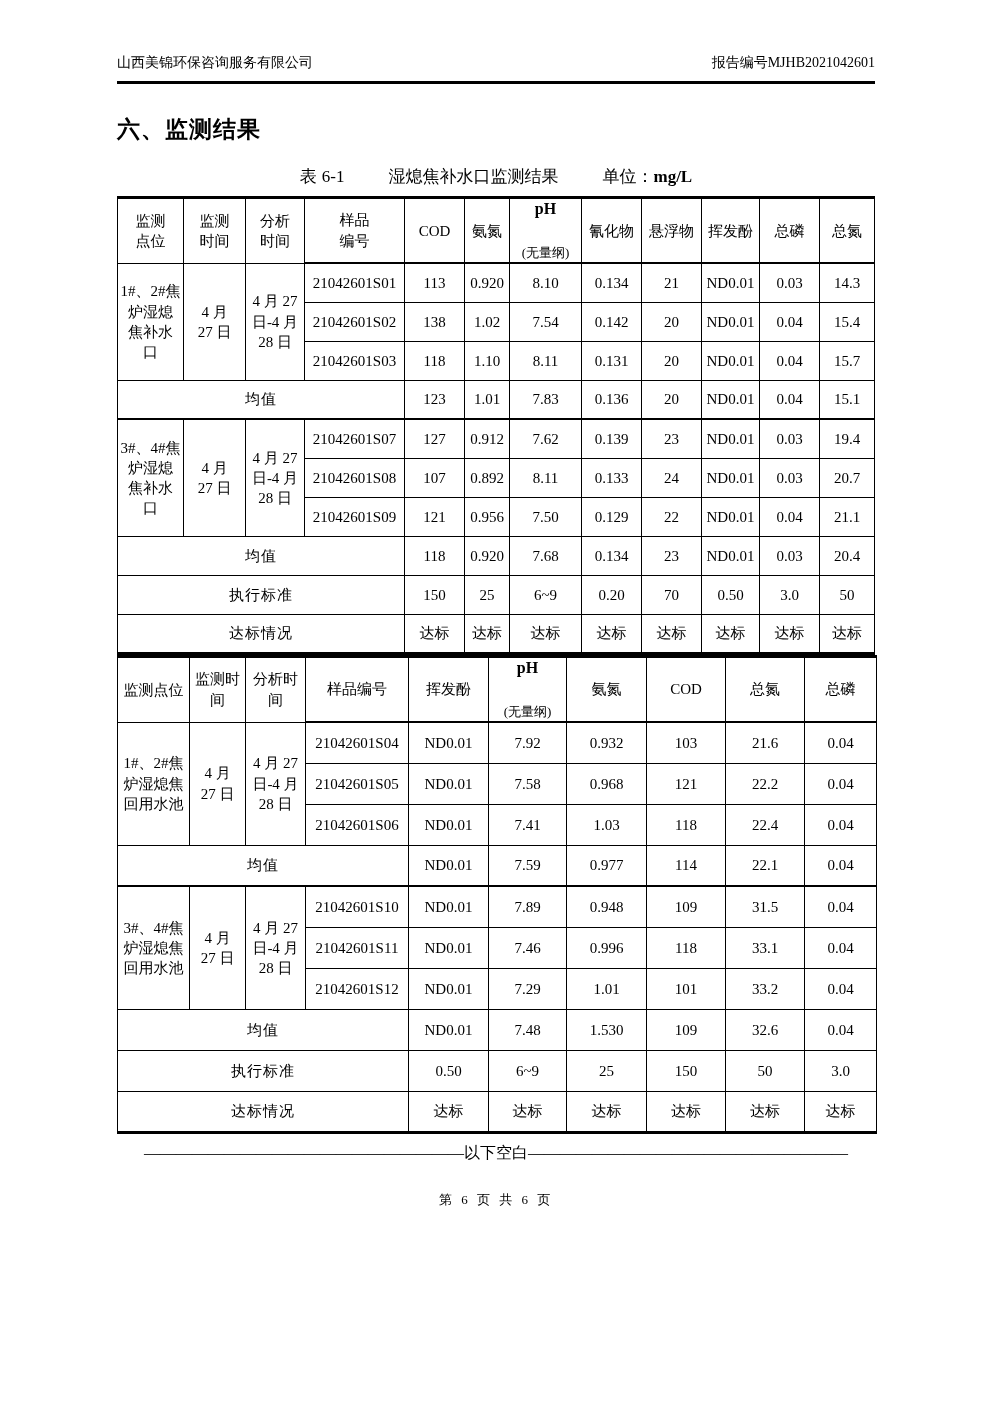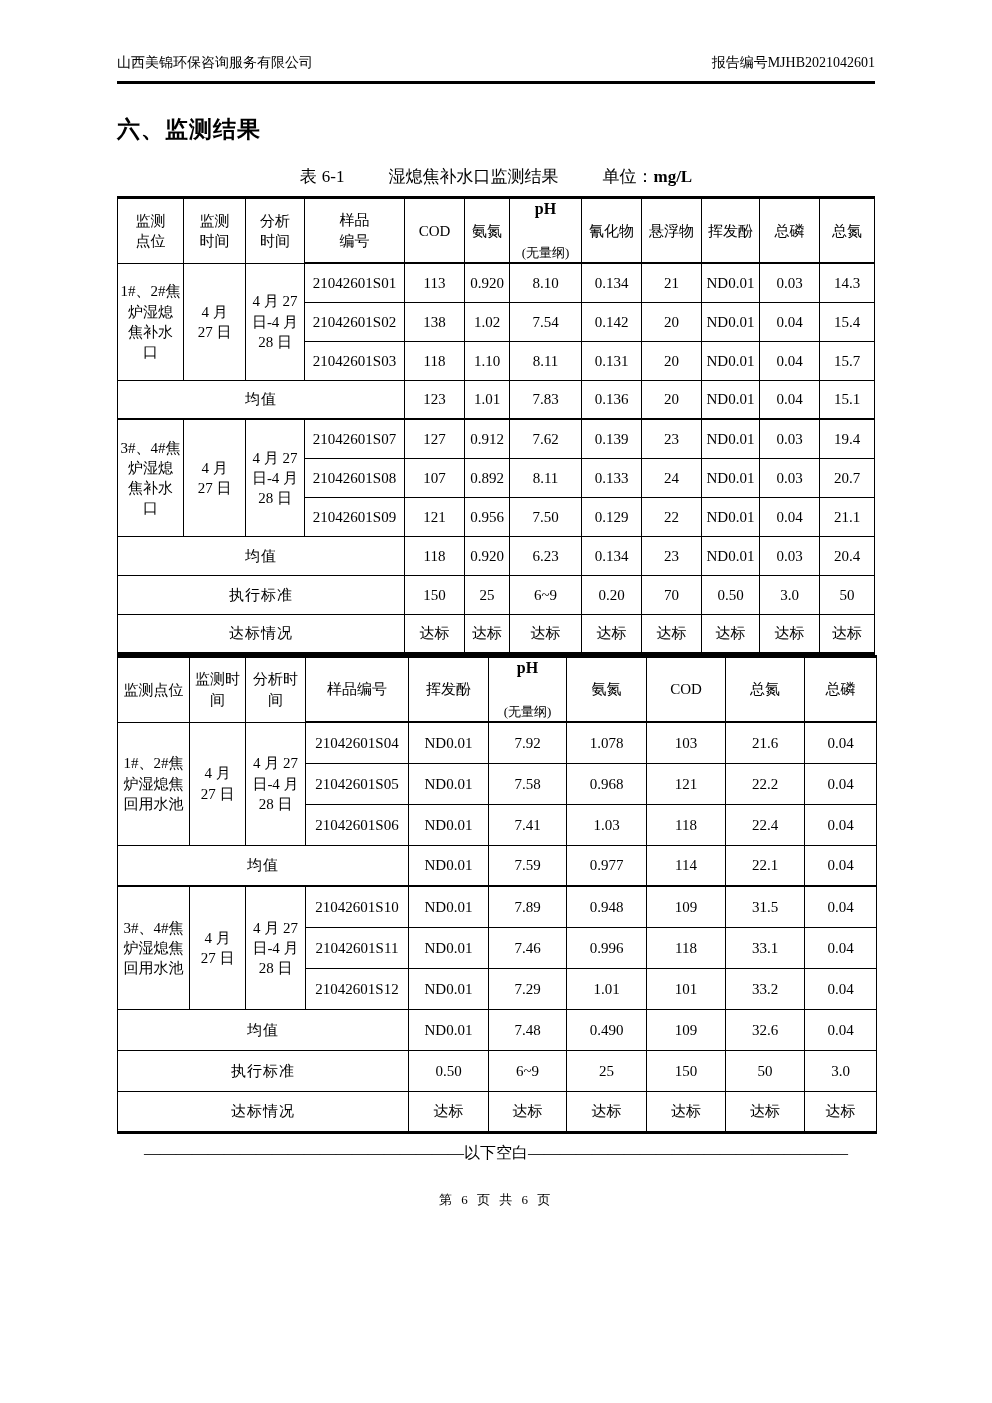--- a/index.html
+++ b/index.html
@@ -198,21 +198,21 @@
       <td>0.129</td>
       <td>22</td>
       <td>ND0.01</td>
       <td>0.04</td>
       <td>21.1</td>
     </tr>
     <tr class="r">
       <td colspan="4" class="lbl">均值</td>
       <td>118</td>
       <td>0.920</td>
-      <td>6.23</td>
+      <td>7.68</td>
       <td>0.134</td>
       <td>23</td>
       <td>ND0.01</td>
       <td>0.03</td>
       <td>20.4</td>
     </tr>
 
     <tr class="r">
       <td colspan="4" class="lbl">执行标准</td>
       <td>150</td>
@@ -276,21 +276,21 @@
 炉湿熄焦
 回用水池</td>
       <td rowspan="3" class="pre dt">4 月
 27 日</td>
       <td rowspan="3" class="pre dt vr">4 月 27
 日-4 月
 28 日</td>
       <td class="sid">21042601S04</td>
       <td>ND0.01</td>
       <td>7.92</td>
-      <td>1.078</td>
+      <td>0.932</td>
       <td>103</td>
       <td>21.6</td>
       <td>0.04</td>
     </tr>
     <tr class="r">
       <td class="sid">21042601S05</td>
       <td>ND0.01</td>
       <td>7.58</td>
       <td>0.968</td>
       <td>121</td>
@@ -348,21 +348,21 @@
       <td>7.29</td>
       <td>1.01</td>
       <td>101</td>
       <td>33.2</td>
       <td>0.04</td>
     </tr>
     <tr class="r">
       <td colspan="4" class="lbl">均值</td>
       <td>ND0.01</td>
       <td>7.48</td>
-      <td>0.490</td>
+      <td>1.530</td>
       <td>109</td>
       <td>32.6</td>
       <td>0.04</td>
     </tr>
 
     <tr class="r">
       <td colspan="4" class="lbl">执行标准</td>
       <td>0.50</td>
       <td>6~9</td>
       <td>25</td>

